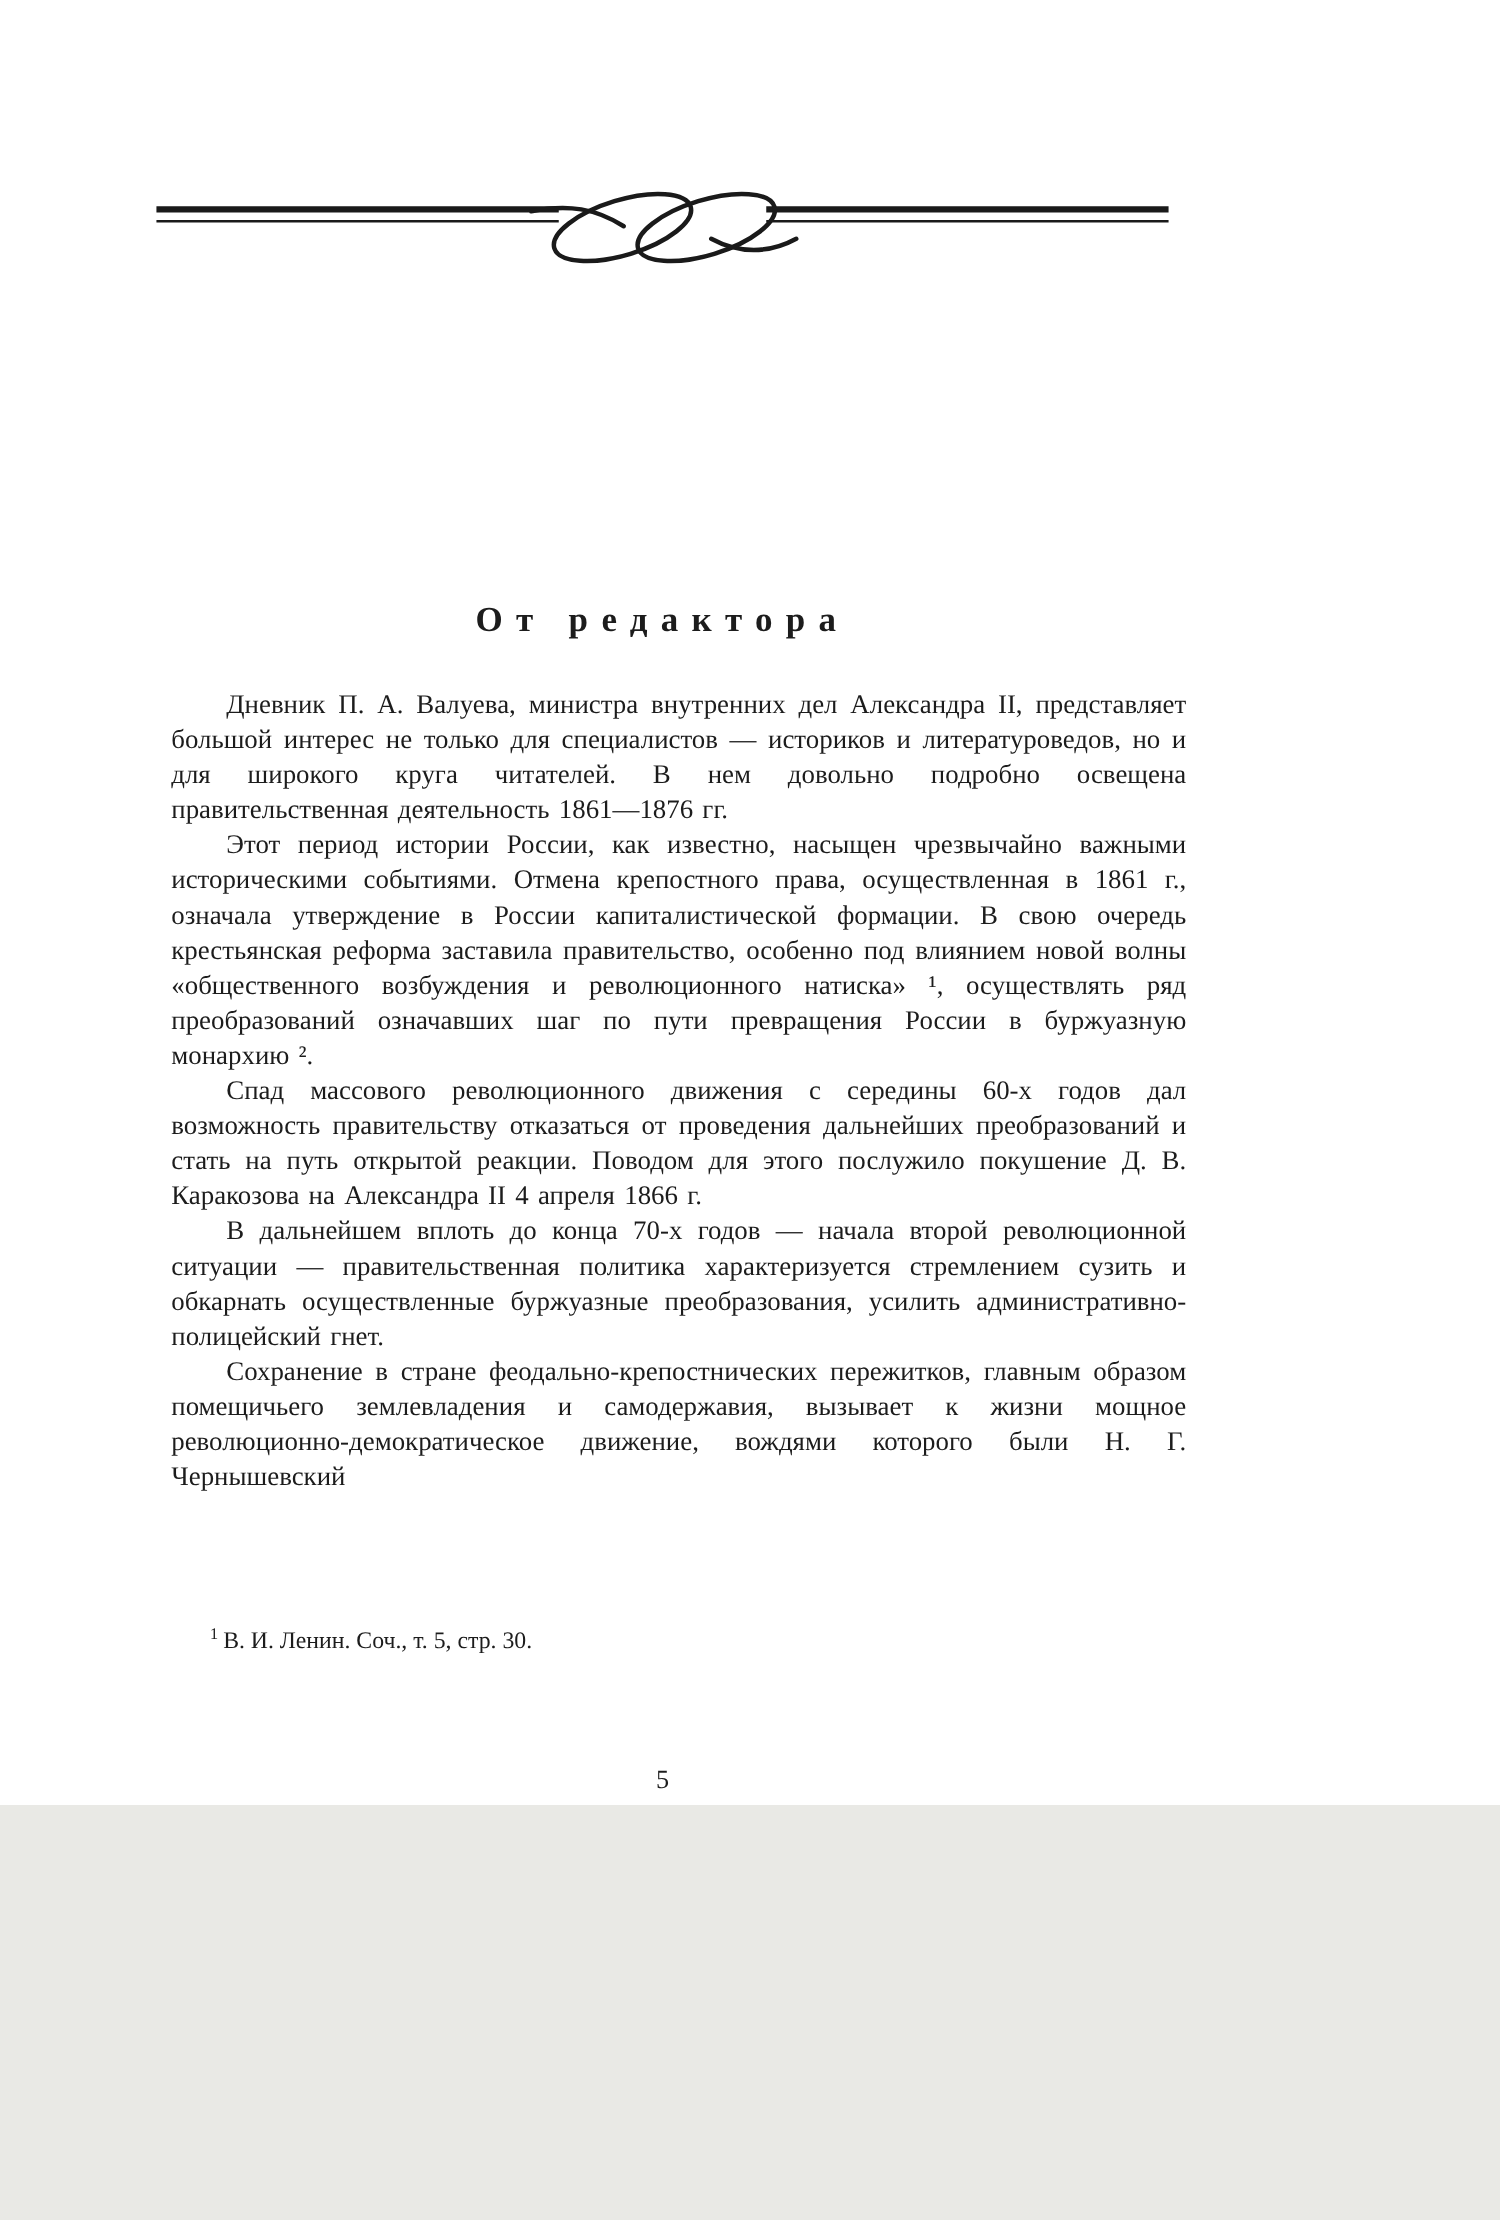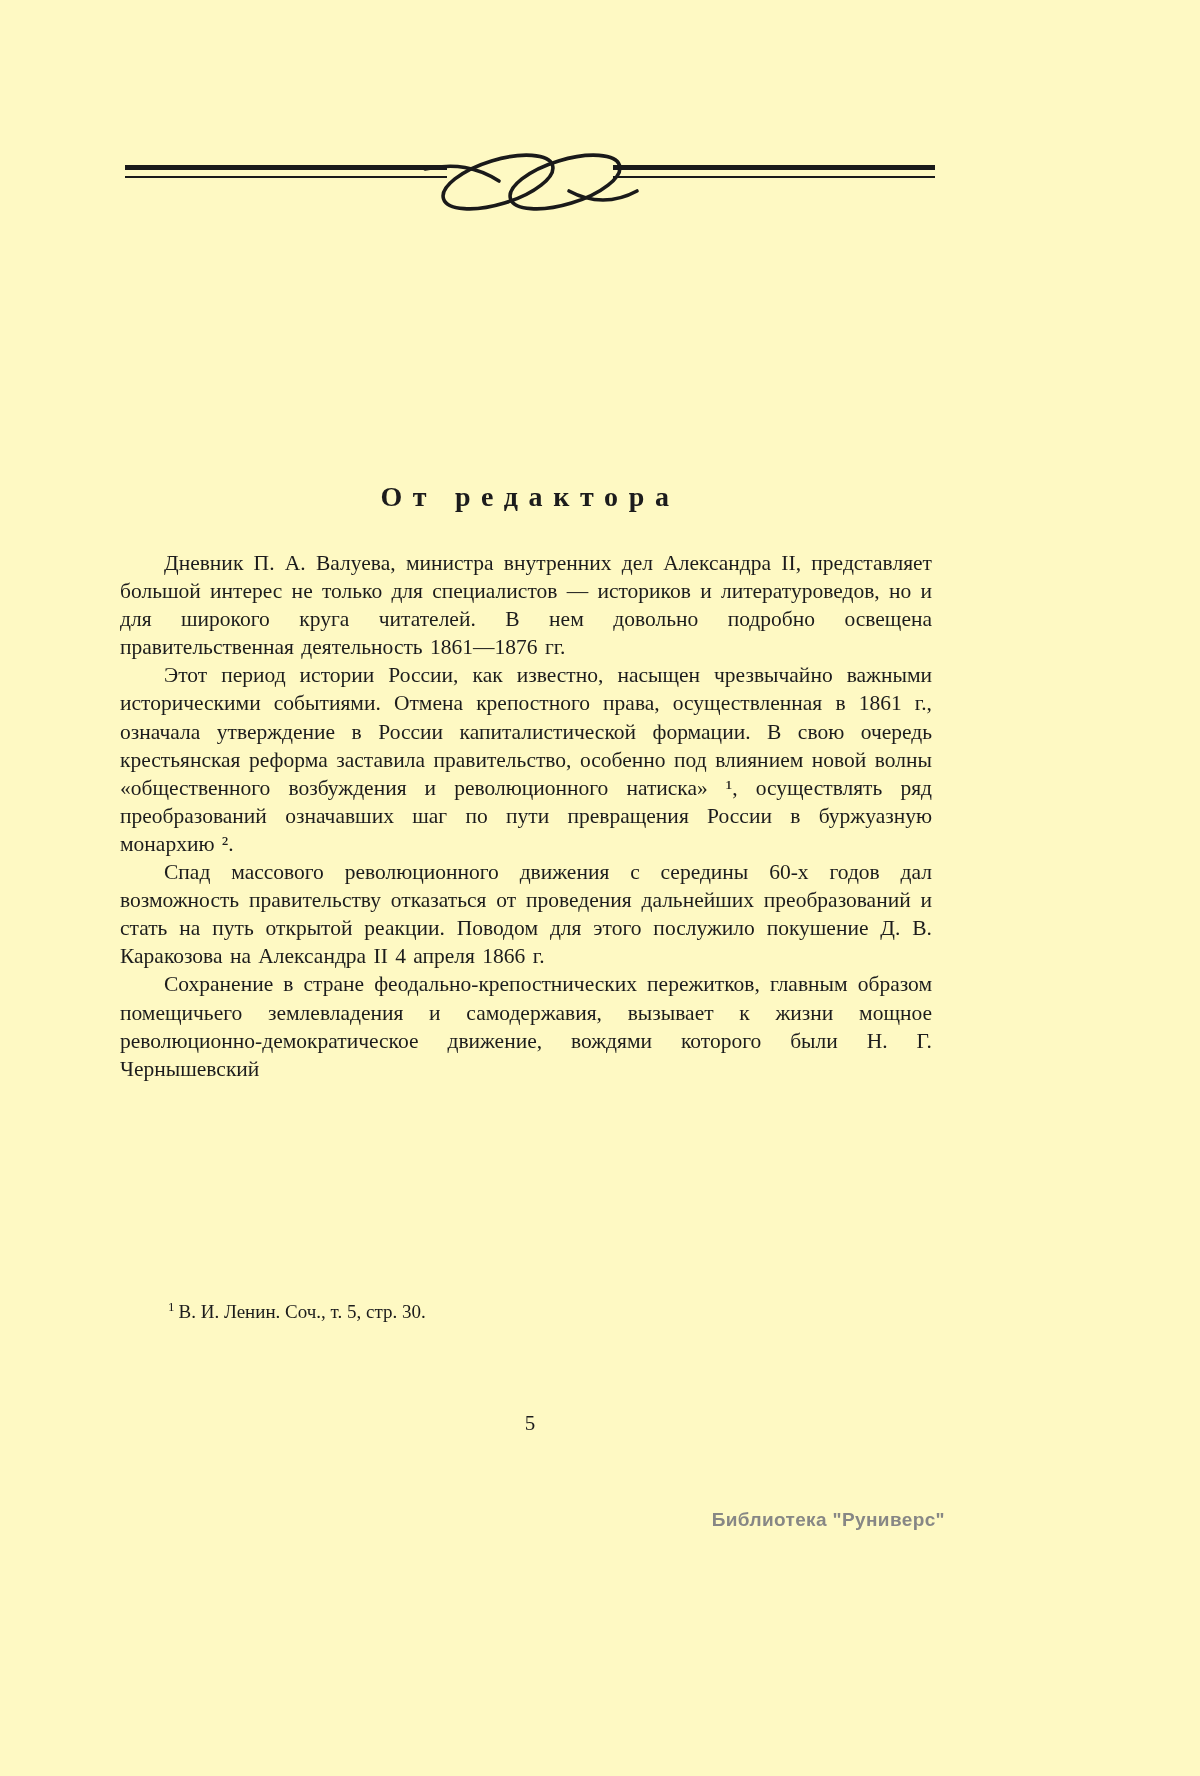--- a/index.html
+++ b/index.html
@@ -1,22 +1,22 @@
 <!DOCTYPE html>
 <html><head>
 <meta charset="utf-8">
 <style>
   * { margin: 0; padding: 0; box-sizing: border-box; }
   html, body { background: #e9e9e5; }
   .page {
     position: relative;
     width: 1200px;
-    height: 1776px;
+    height: 1444px;
     margin: 0 auto;
-    background: #fef9c3;
+    background: #ffffff;
     font-family: "Liberation Serif", "DejaVu Serif", serif;
     color: #1c1c1c;
     overflow: hidden;
   }
   .ornament {
     position: absolute;
     top: 145px;
     left: 125px;
     width: 810px;
     height: 70px;
@@ -29,21 +29,21 @@
     width: 810px;
     text-align: center;
     font-size: 28px;
     font-weight: bold;
     letter-spacing: 0.38em;
     white-space: nowrap;
   }
   .body-text {
     position: absolute;
     top: 549px;
-    left: 120px;
+    left: 137px;
     width: 812px;
     font-size: 21.5px;
     line-height: 28.1px;
     text-align: justify;
   }
   .body-text p {
     text-indent: 44px;
     margin: 0;
     word-spacing: 2px;
   }
@@ -95,20 +95,21 @@
       <path d="M 512 46 C 490 58, 466 58, 444 46"></path>
     </g>
   </svg>
 
   <h1 class="title">От редактора</h1>
 
   <div class="body-text">
     <p>Дневник П. А. Валуева, министра внутренних дел Александра II, представляет большой интерес не только для специалистов — историков и литературоведов, но и для широкого круга читателей. В нем довольно подробно освещена правительственная деятельность 1861—1876 гг.</p>
     <p>Этот период истории России, как известно, насыщен чрезвычайно важными историческими событиями. Отмена крепостного права, осуществленная в 1861 г., означала утверждение в России капиталистической формации. В свою очередь крестьянская реформа заставила правительство, особенно под влиянием новой волны «общественного возбуждения и революционного натиска» ¹, осуществлять ряд преобразований означавших шаг по пути превращения России в буржуазную монархию ².</p>
     <p>Спад массового революционного движения с середины 60-х годов дал возможность правительству отказаться от проведения дальнейших преобразований и стать на путь открытой реакции. Поводом для этого послужило покушение Д. В. Каракозова на Александра II 4 апреля 1866 г.</p>
+    <p>В дальнейшем вплоть до конца 70-х годов — начала второй революционной ситуации — правительственная политика характеризуется стремлением сузить и обкарнать осуществленные буржуазные преобразования, усилить административно-полицейский гнет.</p>
     <p>Сохранение в стране феодально-крепостнических пережитков, главным образом помещичьего землевладения и самодержавия, вызывает к жизни мощное революционно-демократическое движение, вождями которого были Н. Г. Чернышевский</p>
   </div>
 
   <div class="footnotes">
     <p class="footnote"><sup>1</sup><span>В. И. Ленин. Соч., т. 5, стр. 30.</span></p>
   </div>
 
   <div class="page-number">5</div>
 
   <div class="watermark">Библиотека "Руниверс"</div>

